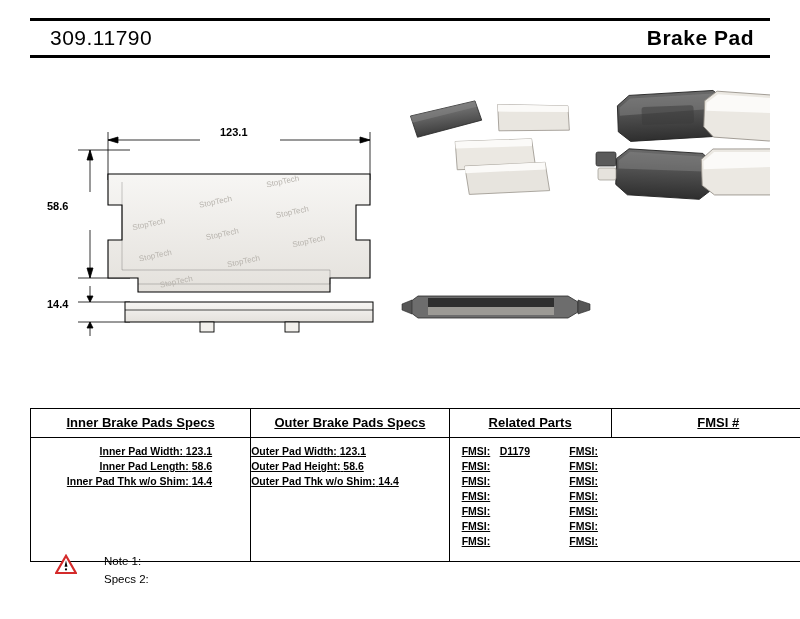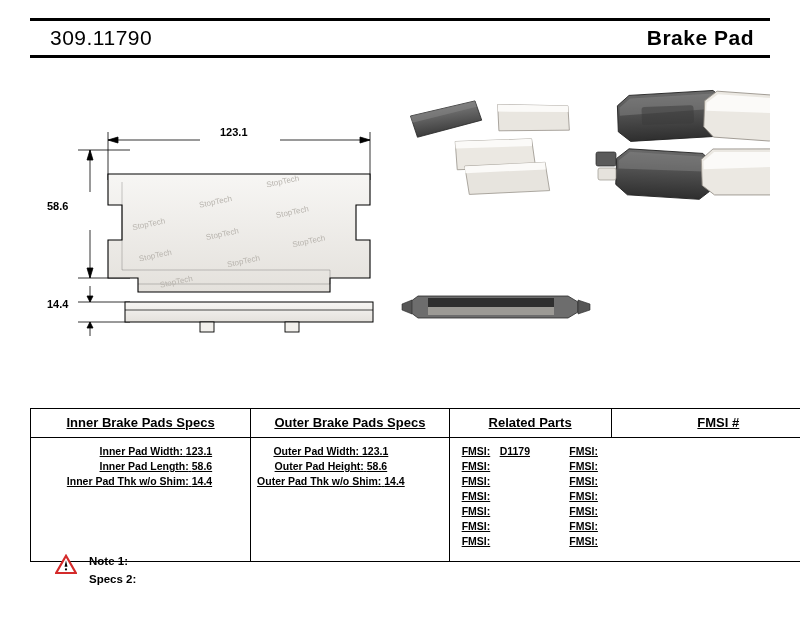--- a/index.html
+++ b/index.html
@@ -97,21 +97,21 @@
   .spec-line {
     font-size: 10.5px;
     font-weight: bold;
     line-height: 15px;
   }
   .right-align {
     text-align: right;
     padding-right: 38px;
   }
   .right-align-2 {
-    text-align: center;
+    text-align: left;
     padding-right: 38px;
   }
   .fmsi-row {
     display: flex;
     font-size: 10.5px;
     font-weight: bold;
     line-height: 15px;
   }
   .fmsi-left {
     width: 50%;
@@ -139,22 +139,23 @@
     align-items: flex-start;
   }
   .warn-icon {
     width: 22px;
     height: 20px;
     margin-right: 12px;
     margin-top: 2px;
   }
   .note-line {
     font-size: 11.5px;
-    font-weight: bold;
+    font-weight: normal;
     line-height: 18px;
+    margin-left: 15px;
   }
 </style>
 </head>
 <body>
 
 <div class="header">
   <div class="part-number">309.11790</div>
   <div class="header-title">Brake Pad</div>
 </div>
 

